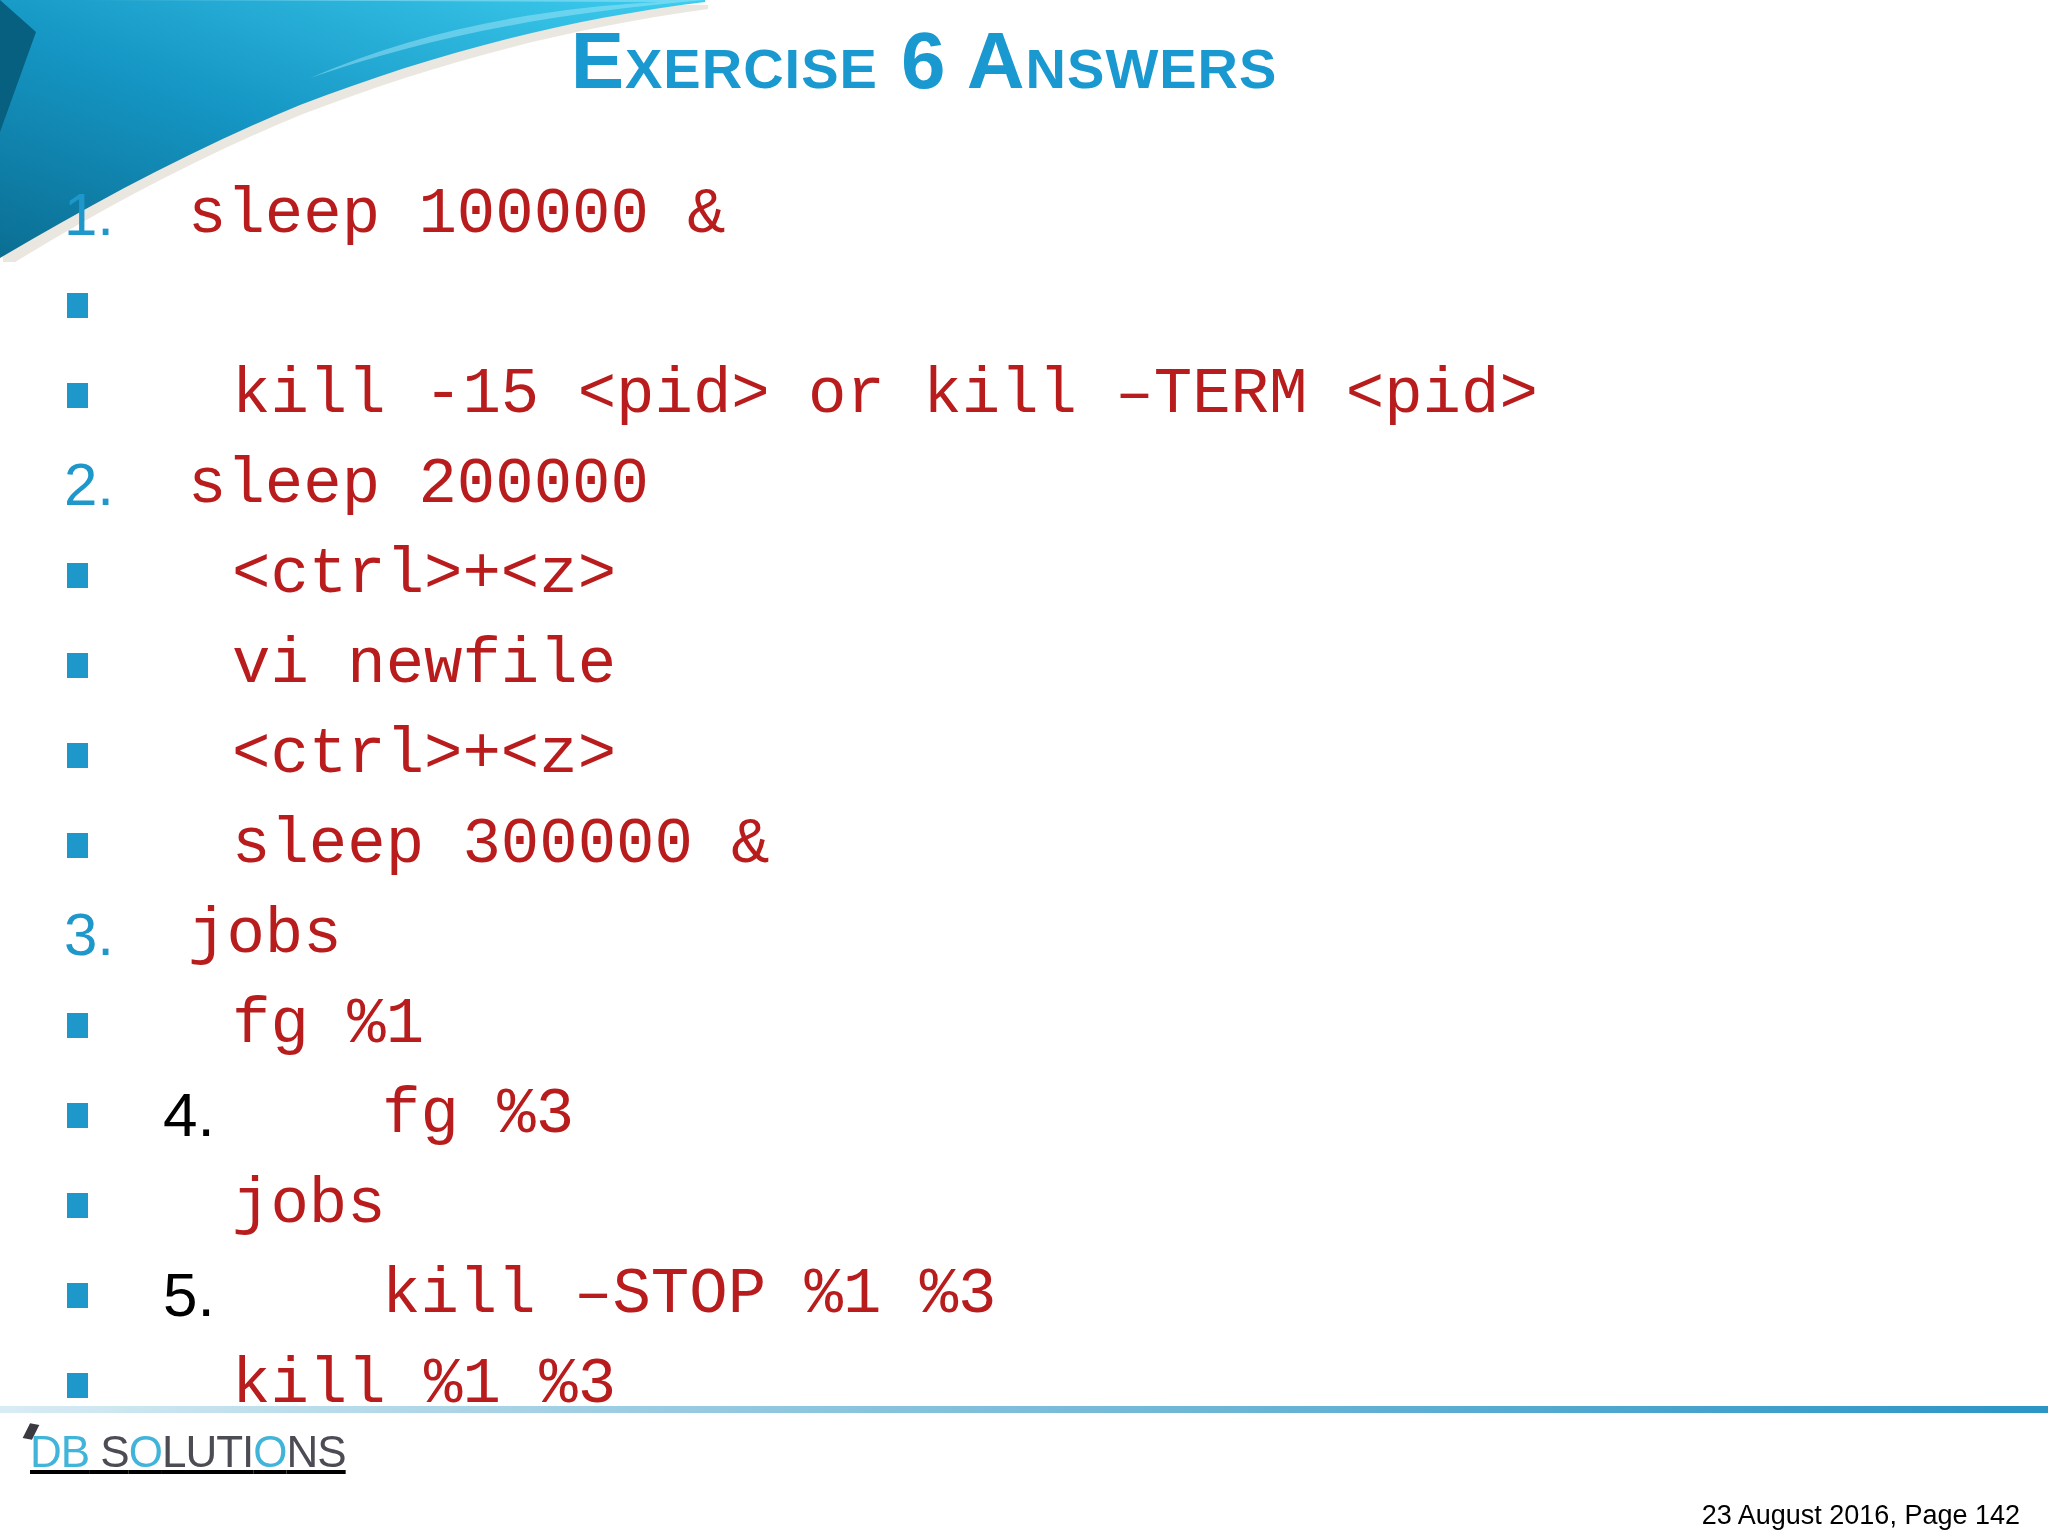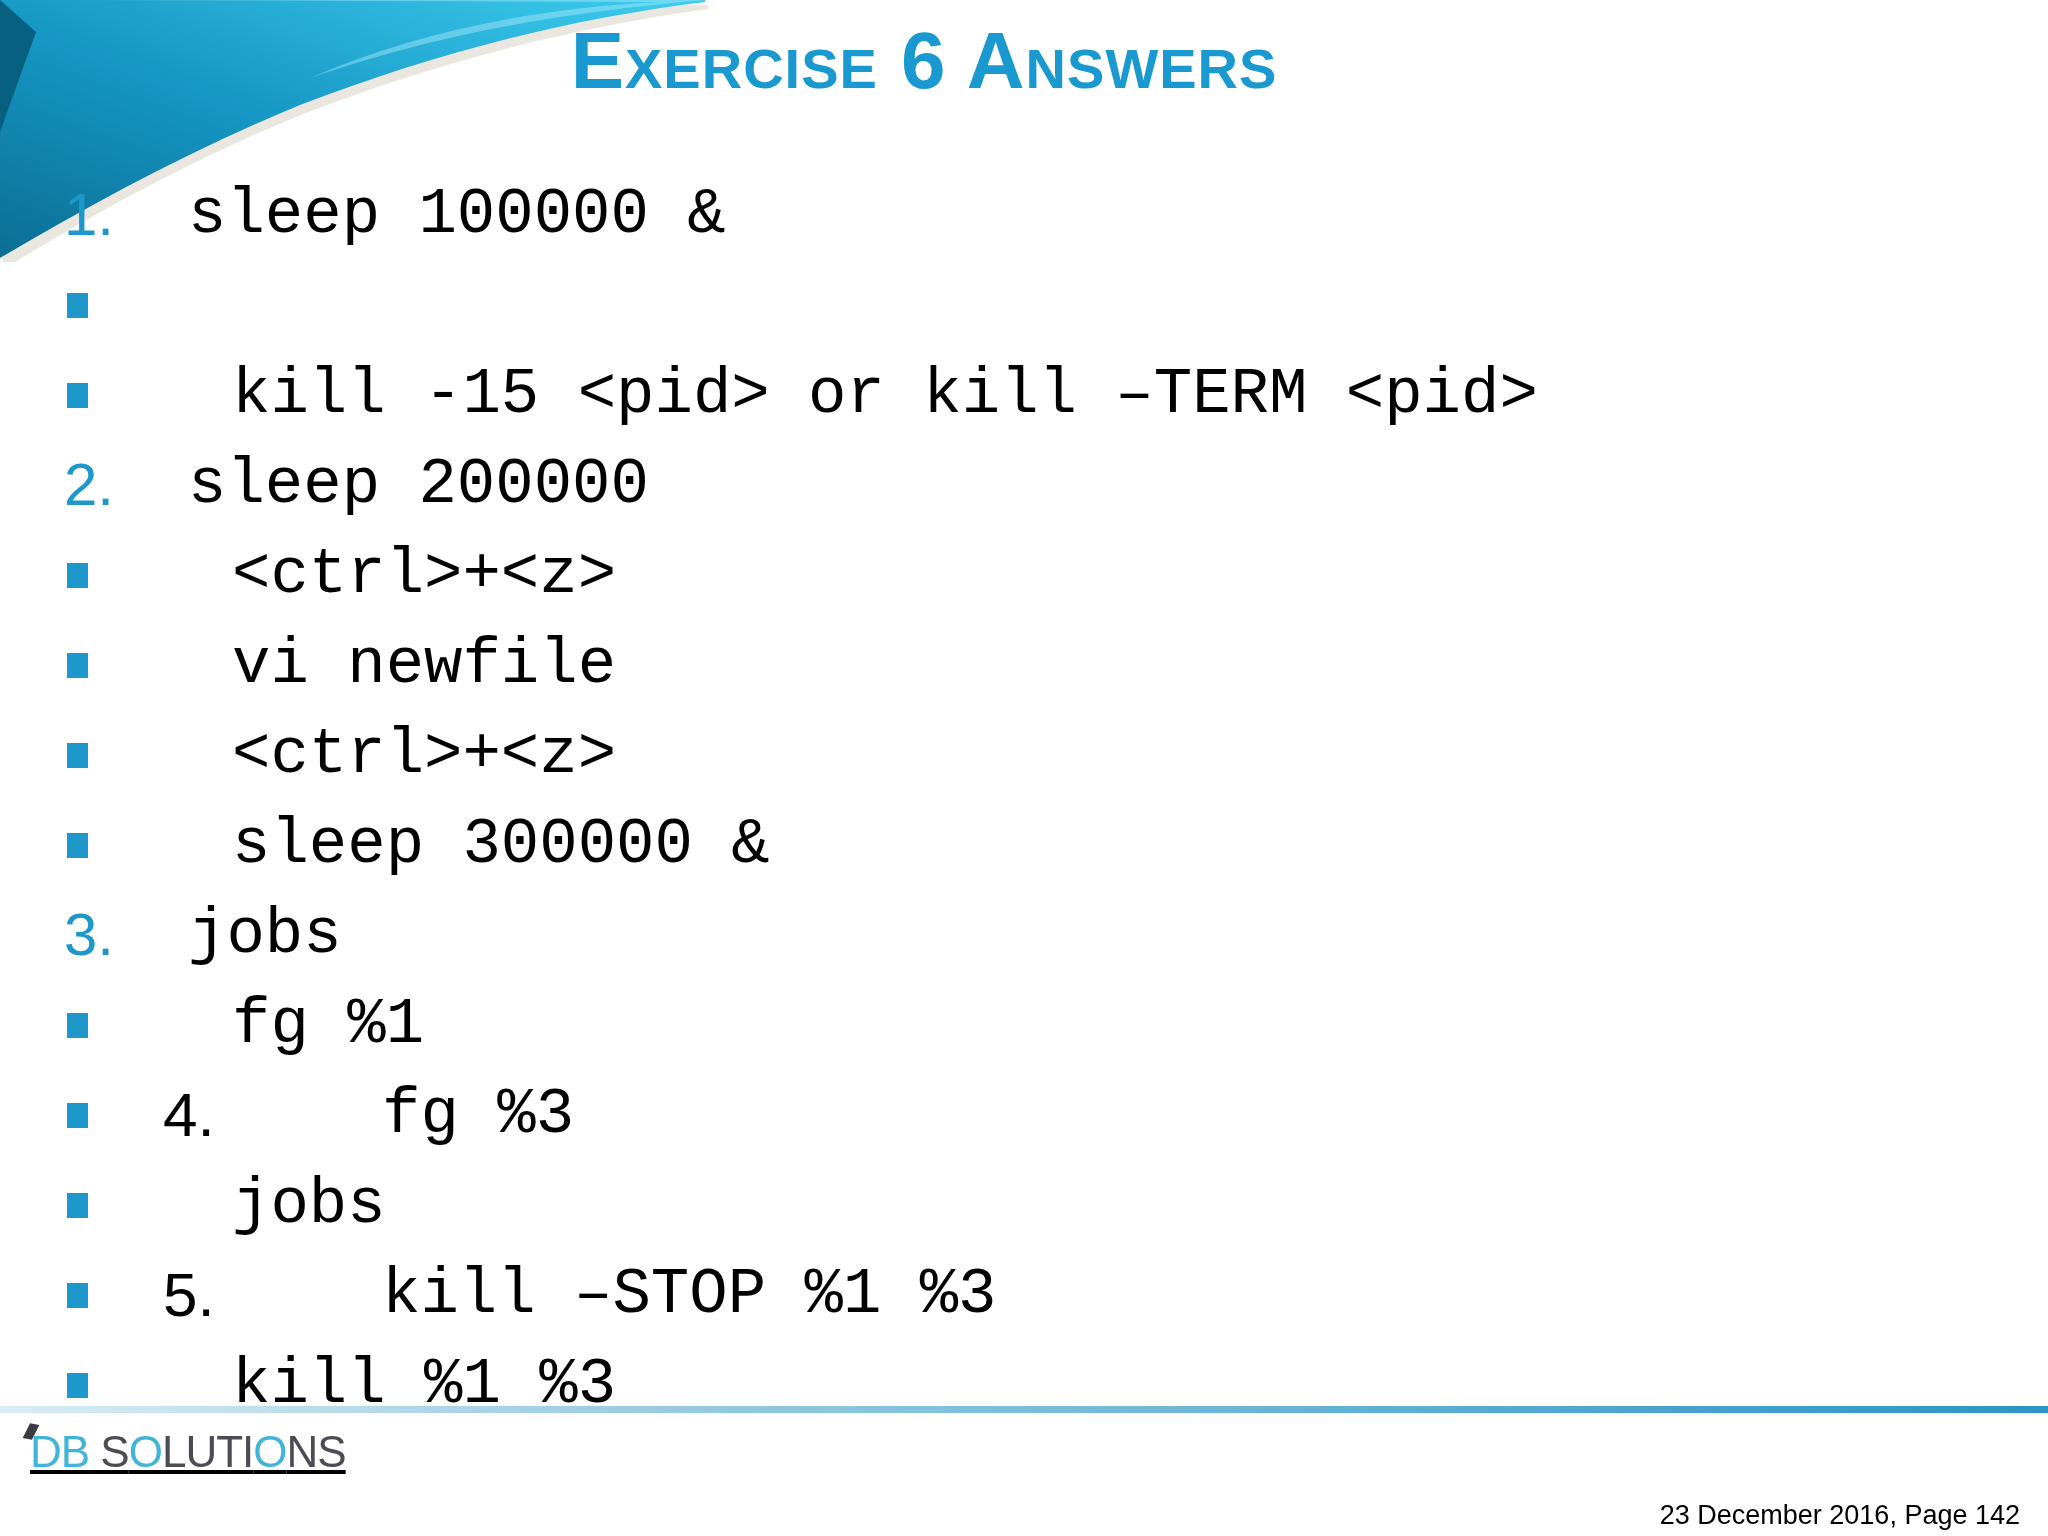--- a/index.html
+++ b/index.html
@@ -47,21 +47,21 @@
     position:absolute;left:67px;top:33px;
     width:21px;height:25px;
     background:var(--accent);
   }
   .inum{
     position:absolute;left:163px;top:0;
     line-height:90px;font-size:62px;color:#000;
   }
   .cmd{
     position:absolute;top:0;
-    line-height:90px;font-size:64px;color:#000000;
+    line-height:90px;font-size:64px;color:#b91c1c;
     font-family:"Liberation Mono","DejaVu Sans Mono",monospace;
     white-space:pre;
   }
   .row.number .cmd{left:188px;}
   .row.bullet .cmd{left:232px;}
   .row.bullet_number .cmd{left:382px;font-family:Liberation Mono, monospace;}
   .footer-rule{
     position:absolute;top:1406px;left:0;
     width:2048px;height:7px;
     background:linear-gradient(90deg,var(--rule-left) 0%,#9ccde2 30%,var(--rule-right) 100%);
@@ -161,13 +161,13 @@
     </div>
     <div class="row bullet">
       <span class="sq"></span>
       <span class="cmd">kill %1 %3</span>
     </div>
   </div>
 
 <div class="footer-rule"></div>
 <div class="logo-tick"></div>
 <div class="logo"><span class="cyan">DB</span><span class="dark"> S</span><span class="cyan">O</span><span class="dark">LUTI</span><span class="cyan">O</span><span class="dark">NS</span></div>
-<div class="footer-date">23 December 2016, Page 142</div>
+<div class="footer-date">23 August 2016, Page 142</div>
 
 </body></html>

